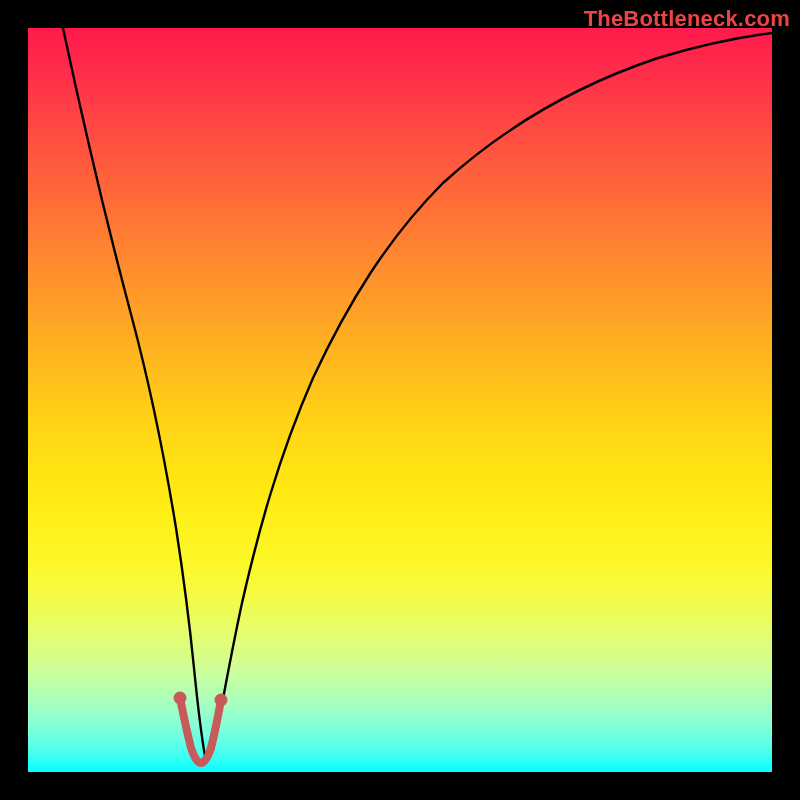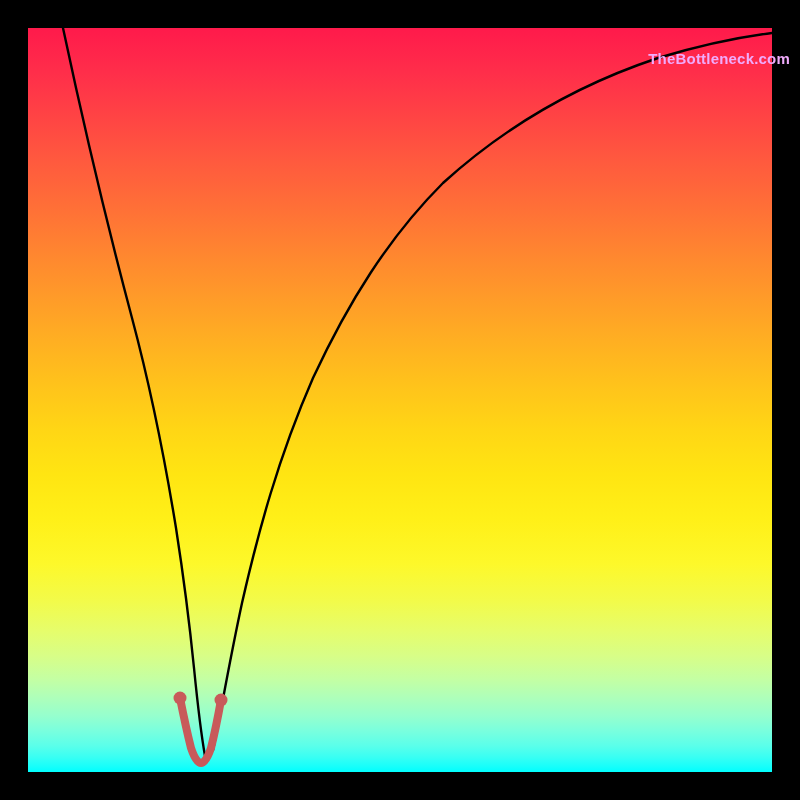--- a/index.html
+++ b/index.html
@@ -55,26 +55,25 @@
       #5affea 96.5%,
       #39fff3 98%,
       #16fffb 99.3%,
       #00ffff 100%
     );
   }
   .watermark {
     position: absolute;
     top: 6px;
     right: 10px;
-    color: #f0abfc;
-    font-size: 15px;
+    color: #ef4444;
+    font-size: 22px;
     font-weight: 600;
     letter-spacing: 0.2px;
     user-select: none;
-    margin-top: 44px;
   }
   svg {
     position: absolute;
     inset: 0;
   }
 </style>
 </head>
 <body>
 
 <div class="frame">

